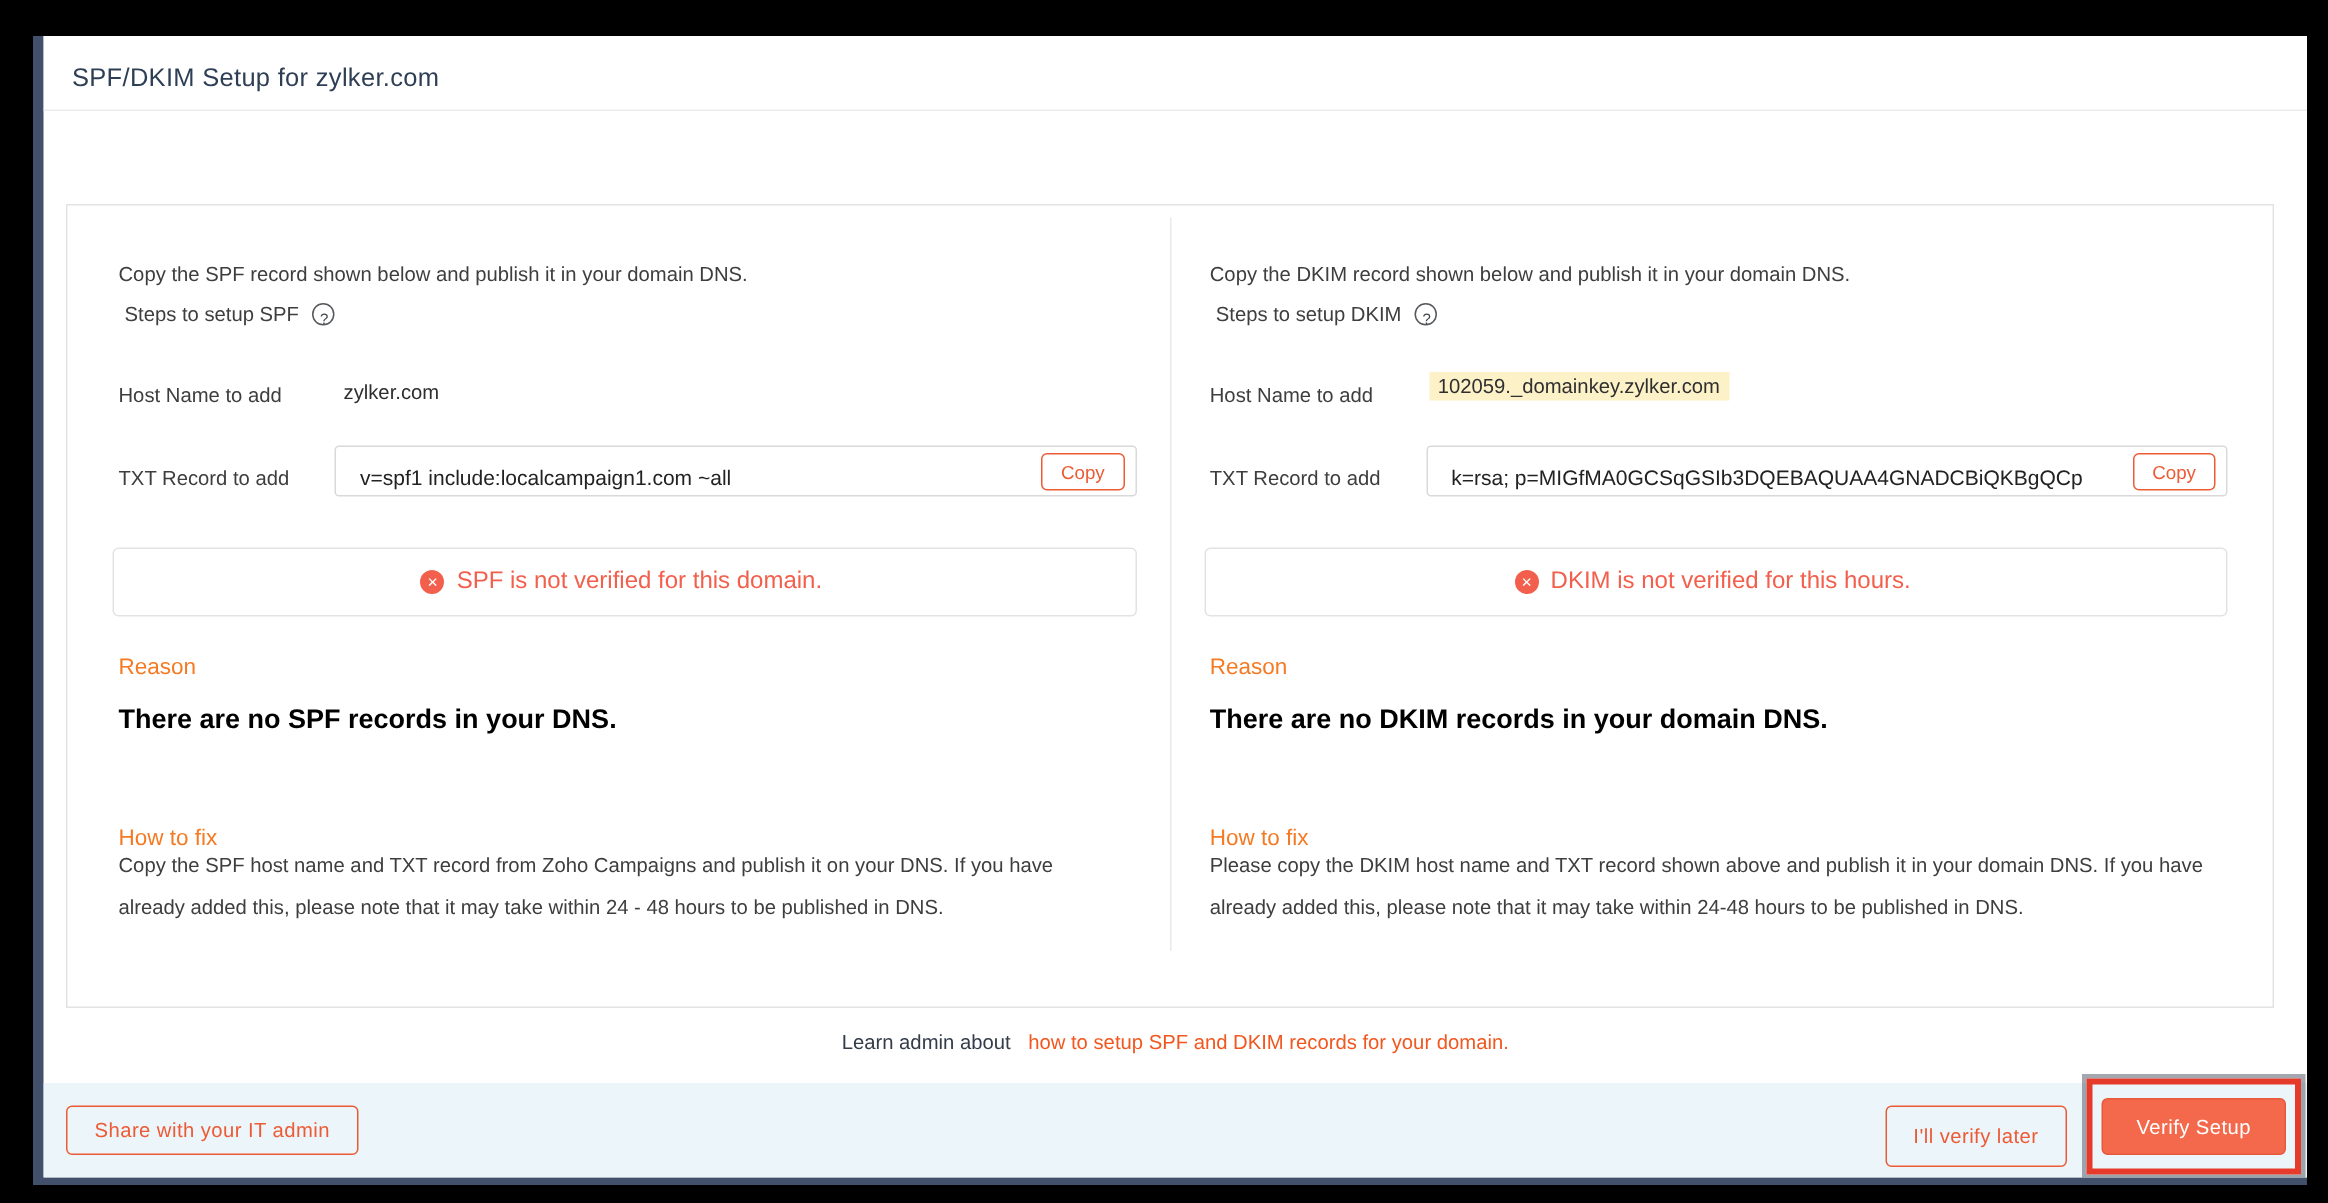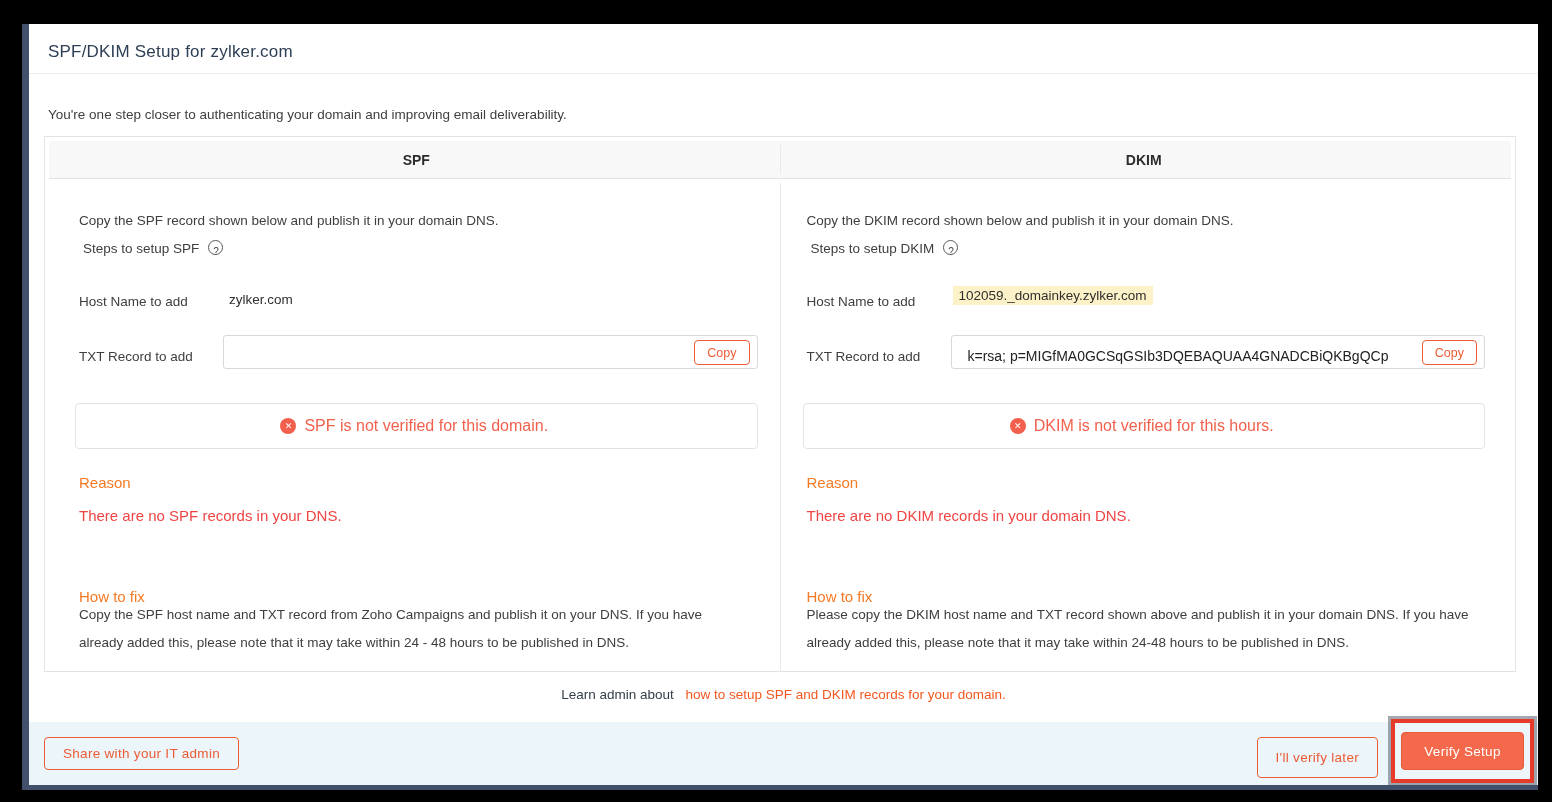--- a/index.html
+++ b/index.html
@@ -92,21 +92,21 @@
     display: inline-flex; align-items: center; justify-content: center;
     width: 16px; height: 16px; border-radius: 50%;
     background: #f2604d; color: #fff; font-size: 9px; font-weight: 700;
     margin-right: 4px;
   }
   .section-heading {
     position: absolute; left: 22px;
     font-size: 15px; color: #f57a24;
   }
   .reason-heading { top: 287px; }
-  .reason-text { position: absolute; left: 22px; top: 320px; font-size: 15px; color: #ef4444; }
+  .reason-text { position: absolute; left: 22px; top: 320px; font-size: 18px; color: #000000; font-weight: bold; }
   .fix-heading { top: 401px; }
   .fix-text {
     position: absolute; left: 22px; right: 26px; top: 414px;
     font-size: 13.5px; color: #3e3e3e; line-height: 28px;
   }
   
   .learn-more {
     position: absolute; left: 0; right: 0; top: 659px;
     text-align: center; font-size: 13.5px; color: #333c49;
   }
@@ -144,38 +144,34 @@
 </style>
 </head>
 <body>
 
 <div class="screen">
 
   <div class="dialog-header">
     <div class="dialog-title">SPF/DKIM Setup for zylker.com</div>
   </div>
 
-  <div class="subtitle">You're one step closer to authenticating your domain and improving email deliverability.</div>
 
   <div class="auth-table">
-    <div class="table-head">
-      <div class="col-head first">SPF</div>
-      <div class="col-head">DKIM</div>
-    </div>
     <div class="table-body">
 
       <div class="col first">
         <div class="intro">Copy the SPF record shown below and publish it in your domain DNS.</div>
         <div class="steps">
           <span>Steps to setup SPF</span><span class="q-icon">?</span>
         </div>
         <div class="field-label host-label">Host Name to add</div>
         <div class="host-value">zylker.com</div>
         <div class="field-label txt-label">TXT Record to add</div>
         <div class="txt-box">
+          <div class="txt-value">v=spf1 include:localcampaign1.com ~all</div>
           <button class="copy-btn">Copy</button>
         </div>
         <div class="error-box">
           <span class="error-icon">✕</span>
           <span>SPF is not verified for this domain.</span>
         </div>
         <div class="section-heading reason-heading">Reason</div>
         <div class="reason-text">There are no SPF records in your DNS.</div>
         <div class="section-heading fix-heading">How to fix</div>
         <div class="fix-text">Copy the SPF host name and TXT record from Zoho Campaigns and publish it on your DNS. If you have already added this, please note that it may take within 24 - 48 hours to be published in DNS.</div>

